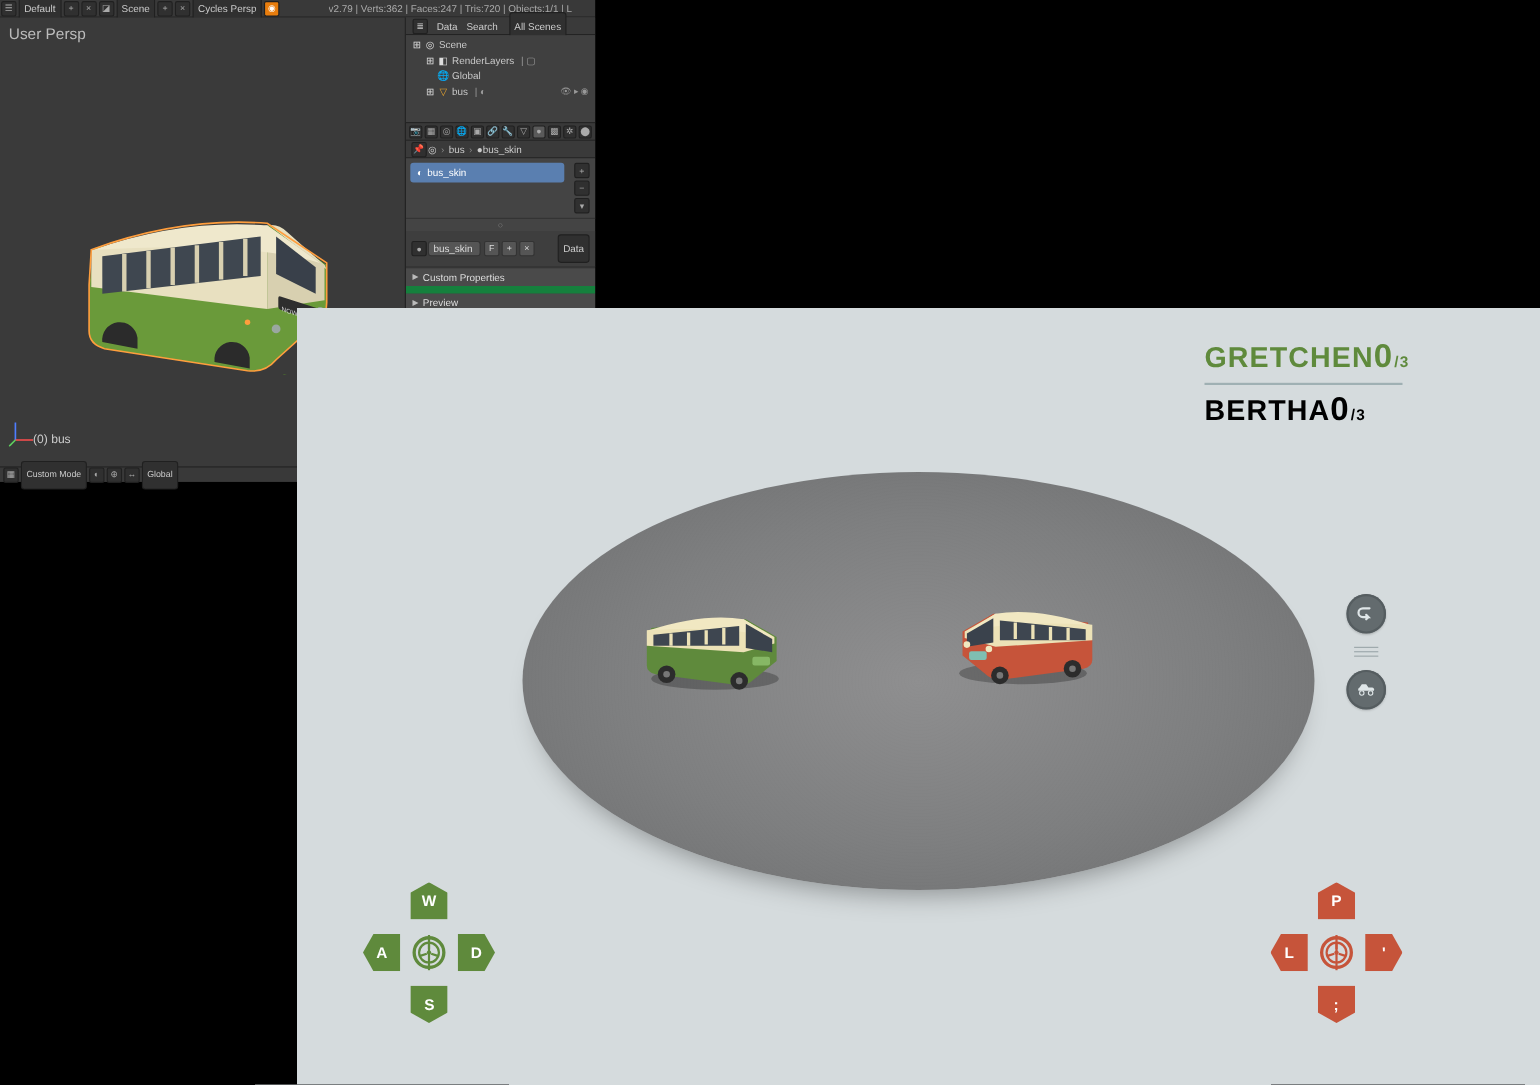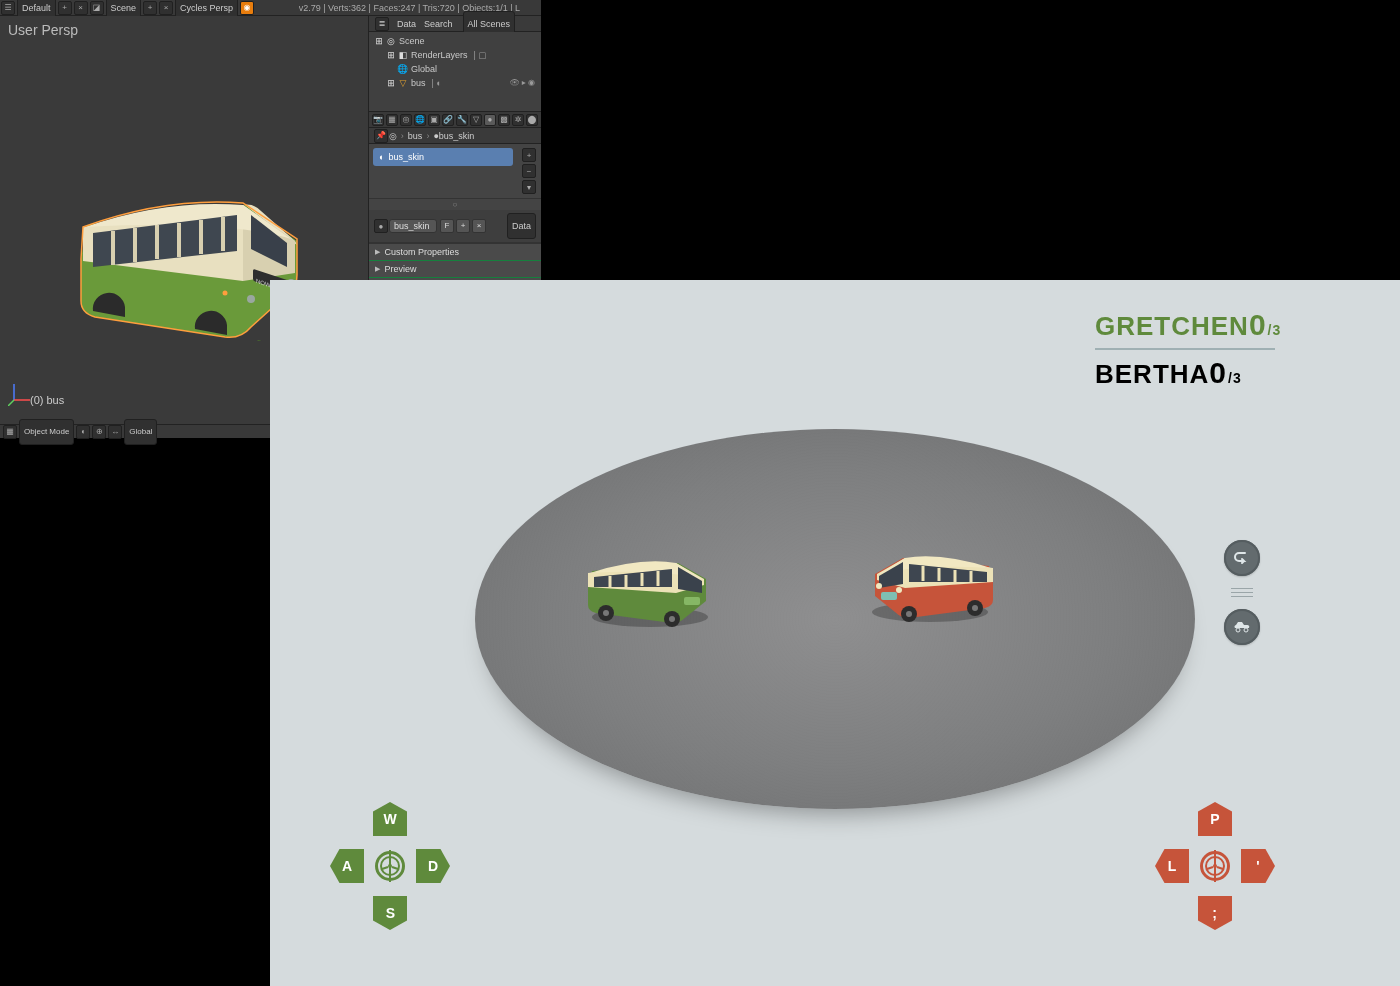--- a/index.html
+++ b/index.html
@@ -43,21 +43,21 @@
 .b-proptop{height:16px;background:#3a3a3a;display:flex;align-items:center;padding:0 4px;border-bottom:1px solid #222;color:#ccc}
 .b-proptop .sep{margin:0 4px;color:#888}
 
 .b-matlist{padding:4px;background:#444;border-bottom:1px solid #333}
 .b-matslot{background:#5a7fb0;height:18px;border-radius:3px;display:flex;align-items:center;padding:0 6px;color:#fff;font-size:9px;width:140px}
 .b-matname{display:flex;align-items:center;padding:3px 4px;border-bottom:1px solid #333;background:#3e3e3e}
 .b-matname .inp{background:#555;border:1px solid #333;border-radius:3px;padding:0 4px;height:14px;line-height:12px;font-size:9px;color:#ddd;width:48px;margin-right:2px}
 .b-matname .btn{background:#555;border:1px solid #333;border-radius:2px;width:14px;height:14px;line-height:12px;text-align:center;font-size:8px;margin:0 1px;color:#ddd}
 
 .b-accordion{border-top:1px solid #333}
-.b-acc{border-bottom:1px solid #15803d}
+.b-acc{border-bottom:7px solid #15803d}
 .b-acc-h{padding:3px 6px;background:#4a4a4a;color:#ddd;font-size:9px;display:flex;align-items:center}
 .b-acc-h::before{content:"▶";font-size:7px;margin-right:4px;color:#bbb}
 .b-acc.open .b-acc-h::before{content:"▼"}
 .b-acc-body{padding:4px 8px;background:#454545;font-size:9px;color:#ccc}
 .b-row{display:flex;align-items:center;margin:2px 0}
 .b-row label{width:60px}
 .b-row .val{flex:1;background:#3a3a3a;border:1px solid #222;border-radius:6px;height:14px;line-height:12px;padding:0 6px;color:#ccc;font-size:9px}
 
 
 .b-bottombar{height:14px;background:#393939;display:flex;align-items:center;padding:0 2px;position:absolute;left:0;right:0;bottom:0;border-top:1px solid #222}
@@ -287,21 +287,21 @@
           </div>
         <div class="b-acc">
             <div class="b-acc-h">Settings</div>
           </div>
       </div>
     </div>
   </div>
 
   <div class="b-bottombar">
     <span class="b-iconbtn">▦</span>
-    <span class="b-pill">Object Mode</span>
+    <span class="b-pill">Custom Mode</span>
     <span class="b-iconbtn">◐</span>
     <span class="b-iconbtn">⊕</span>
     <span class="b-iconbtn">↔</span>
     <span class="b-pill">Global</span>
     <span style="flex:1"></span>
     <span class="b-iconbtn">▦▦</span>
     <span class="b-iconbtn">🧲</span>
     <span class="b-iconbtn">○</span>
     <span class="b-iconbtn">🎥</span>
   </div>

